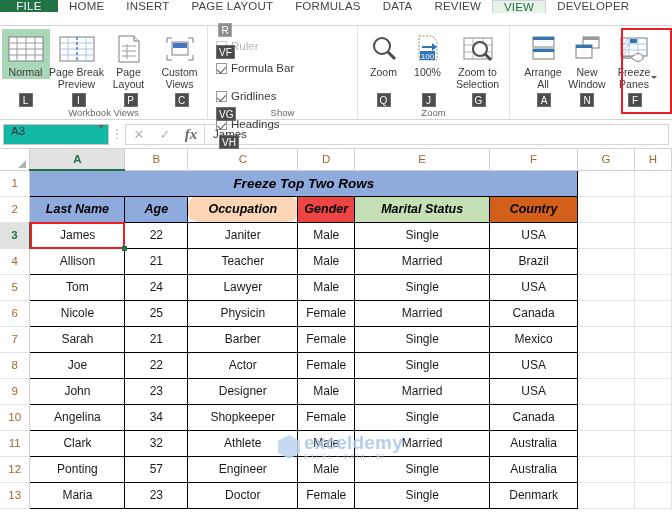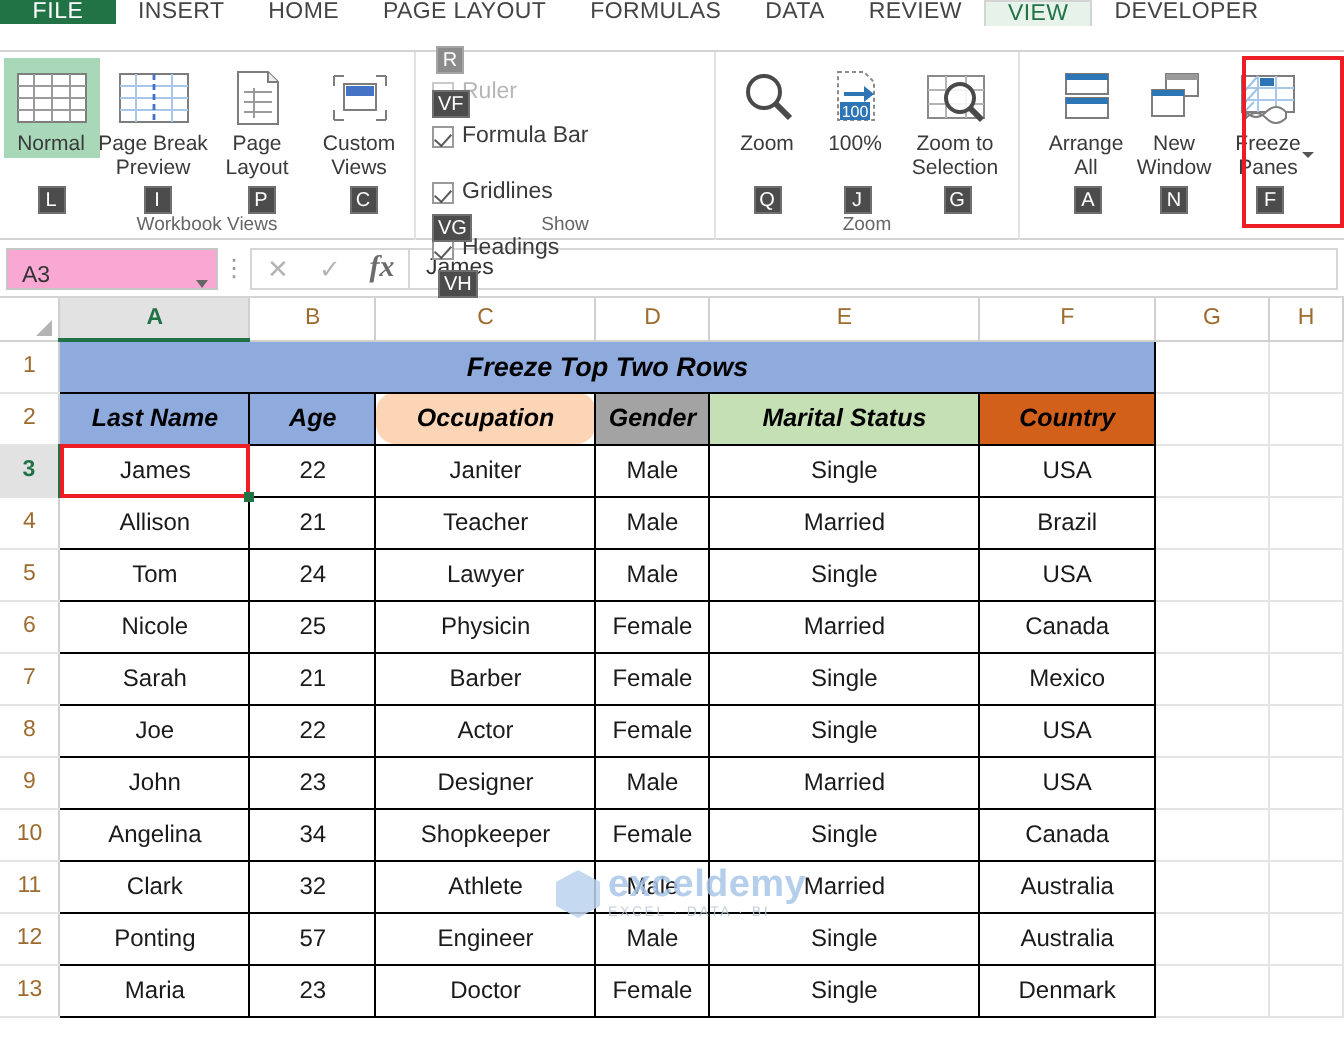--- a/index.html
+++ b/index.html
@@ -132,22 +132,22 @@
   
   .fbar {
     height: 29px;
     display: flex; align-items: center;
     background: #ffffff;
     border-bottom: 1px solid #d4d4d4;
     padding: 0 3px;
   }
   .namebox {
     width: 106px; height: 21px;
-    border: 1px solid #c6c6c6; background: #f9a8d4;
-    display: flex; align-items: flex-end; justify-content: space-between;
+    border: 1px solid #c6c6c6; background: #14b8a6;
+    display: flex; align-items: flex-start; justify-content: space-between;
     padding: 0 4px 0 7px;
     font-size: 11.5px; color: #333;
   }
   .caret-dn {
     width: 0; height: 0;
     border-left: 3.5px solid transparent;
     border-right: 3.5px solid transparent;
     border-top: 4px solid #666;
   }
   .dots { width: 16px; text-align: center; color: #9a9a9a; font-size: 12px; letter-spacing: 0; }
@@ -218,21 +218,21 @@
   td.title-cell {
     background: #8faadc; border: 1px solid #000;
     font-style: italic; font-weight: bold; font-size: 13.5px; color: #000;
   }
   td.hdr {
     border: 1px solid #000; font-style: italic; font-weight: bold;
     font-size: 12.5px; color: #000;
   }
   .bg-blue   { background: #8faadc; }
   .bg-peach  { background: #fbd5b5; border-radius: 10px; }
-  .bg-gold   { background: #a3a3a3; }
+  .bg-gold   { background: #ef4444; }
   .bg-green  { background: #c5e0b4; }
   .bg-orange { background: #d2601a; }
 
   
   .cellbox {
     position: absolute;
     border: 2.5px solid #ee1c25;
     z-index: 4; pointer-events: none;
   }
   .fillhandle {
@@ -256,22 +256,22 @@
   }
   .wm-txt { display: flex; flex-direction: column; }
   .wm-main { font-size: 19px; color: #a8c6e8; font-weight: bold; line-height: 18px; letter-spacing: .2px; }
   .wm-sub { font-size: 7px; color: #b9c6d4; letter-spacing: 1.3px; margin-top: 1px; }
 </style>
 </head>
 <body>
 
 <div class="ribbon-tabs">
   <div class="tab-file">FILE</div>
+  <div class="tab">HOME</div>
   <div class="tab">INSERT</div>
-  <div class="tab">HOME</div>
   <div class="tab">PAGE LAYOUT</div>
   <div class="tab">FORMULAS</div>
   <div class="tab">DATA</div>
   <div class="tab">REVIEW</div>
   <div class="tab active">VIEW</div>
   <div class="tab">DEVELOPER</div>
 </div>
 
 <div class="ribbon">
 

